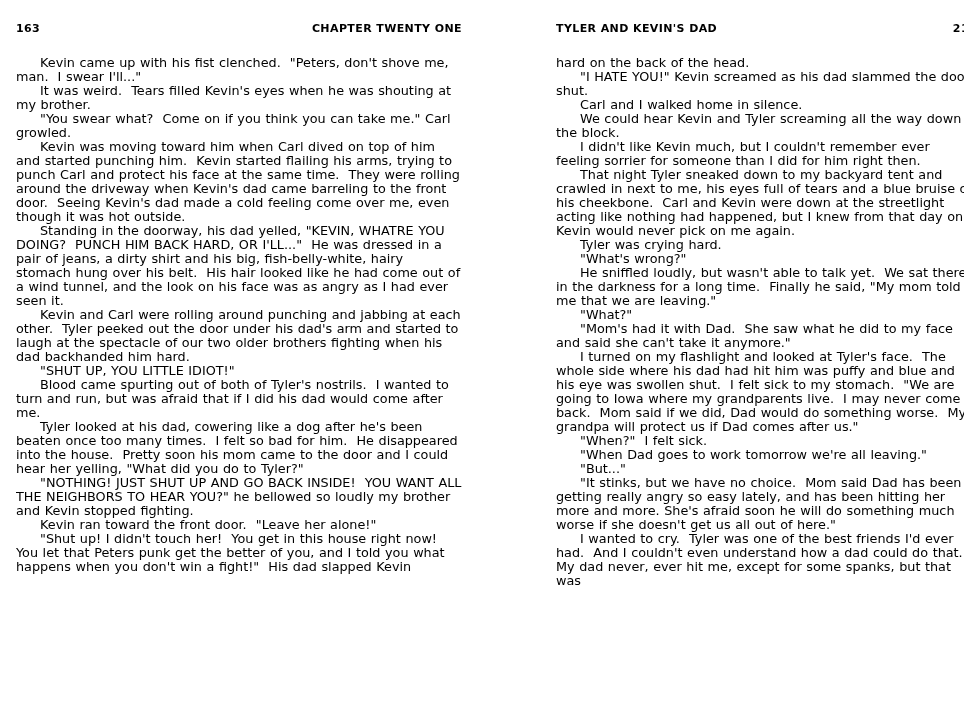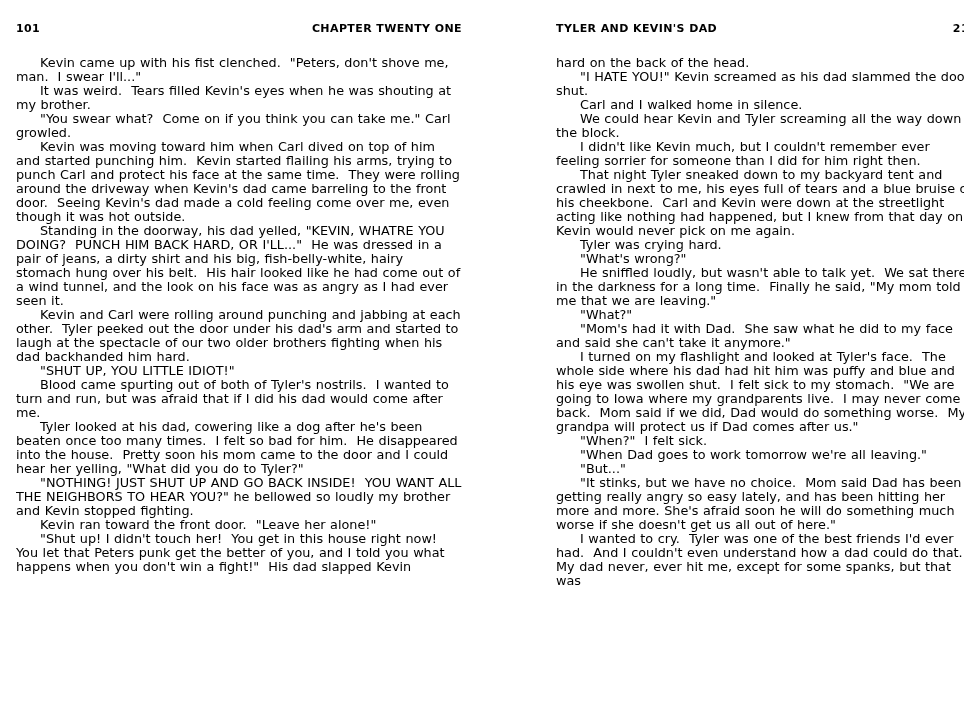--- a/index.html
+++ b/index.html
@@ -45,21 +45,21 @@
   .para { margin: 0; }
   .para.indent { text-indent: 24px; }
 </style>
 </head>
 <body>
 
 <div class="spread">
 
   <section class="page page-left">
     <header class="page-header">
-      <span class="page-num">101</span>
+      <span class="page-num">163</span>
       <span class="running-head">CHAPTER TWENTY ONE</span>
     </header>
     <div class="page-body"><p class="para indent">Kevin came up with his fist clenched.  "Peters, don't shove me, man.  I swear I'll..."</p><p class="para indent">It was weird.  Tears filled Kevin's eyes when he was shouting at my brother.</p><p class="para indent">"You swear what?  Come on if you think you can take me." Carl growled.</p><p class="para indent">Kevin was moving toward him when Carl dived on top of him and started punching him.  Kevin started flailing his arms, trying to punch Carl and protect his face at the same time.  They were rolling around the driveway when Kevin's dad came barreling to the front door.  Seeing Kevin's dad made a cold feeling come over me, even though it was hot outside.</p><p class="para indent">Standing in the doorway, his dad yelled, "KEVIN, WHATRE YOU DOING?  PUNCH HIM BACK HARD, OR I'LL..."  He was dressed in a pair of jeans, a dirty shirt and his big, fish-belly-white, hairy stomach hung over his belt.  His hair looked like he had come out of a wind tunnel, and the look on his face was as angry as I had ever seen it.</p><p class="para indent">Kevin and Carl were rolling around punching and jabbing at each other.  Tyler peeked out the door under his dad's arm and started to laugh at the spectacle of our two older brothers fighting when his dad backhanded him hard.</p><p class="para indent">"SHUT UP, YOU LITTLE IDIOT!"</p><p class="para indent">Blood came spurting out of both of Tyler's nostrils.  I wanted to turn and run, but was afraid that if I did his dad would come after me.</p><p class="para indent">Tyler looked at his dad, cowering like a dog after he's been beaten once too many times.  I felt so bad for him.  He disappeared into the house.  Pretty soon his mom came to the door and I could hear her yelling, "What did you do to Tyler?"</p><p class="para indent">"NOTHING! JUST SHUT UP AND GO BACK INSIDE!  YOU WANT ALL THE NEIGHBORS TO HEAR YOU?" he bellowed so loudly my brother and Kevin stopped fighting.</p><p class="para indent">Kevin ran toward the front door.  "Leave her alone!"</p><p class="para indent">"Shut up! I didn't touch her!  You get in this house right now! You let that Peters punk get the better of you, and I told you what happens when you don't win a fight!"  His dad slapped Kevin</p></div>
   </section>
 
   <section class="page page-right">
     <header class="page-header">
       <span class="running-head">TYLER AND KEVIN'S DAD</span>
       <span class="page-num">210</span>
     </header>

